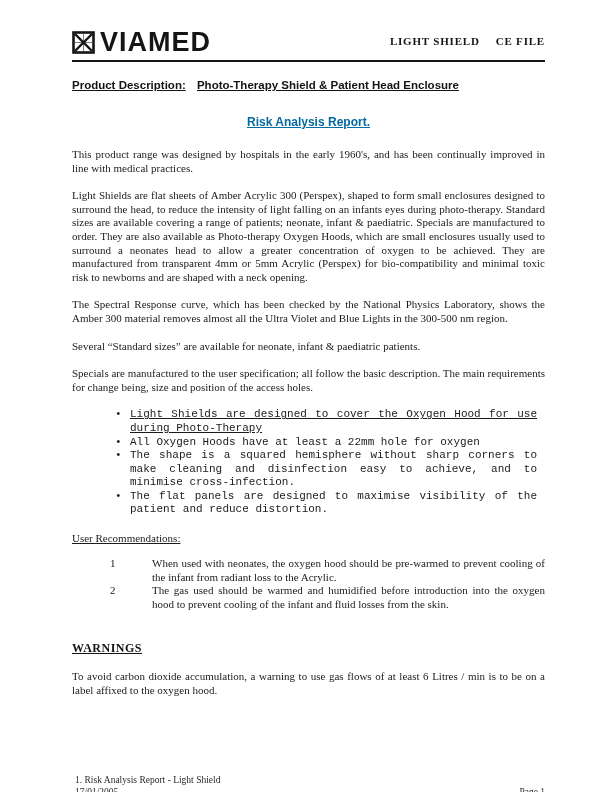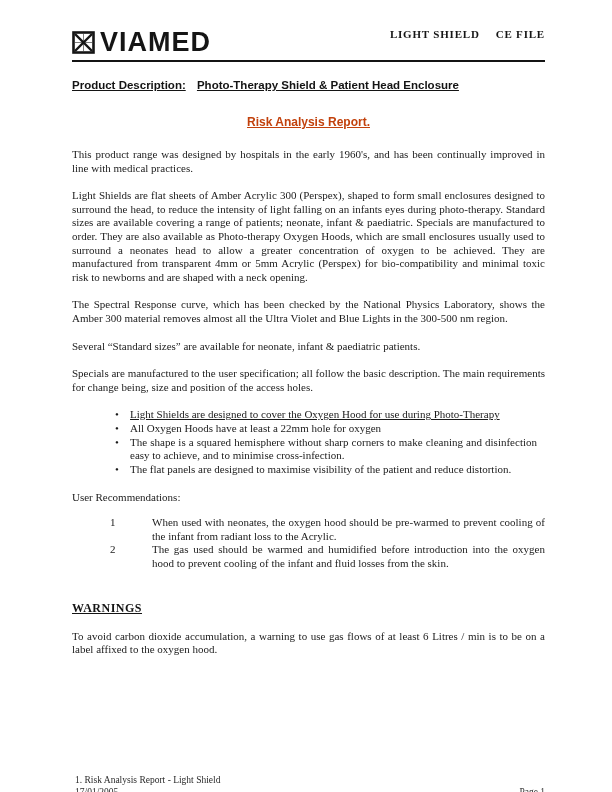--- a/index.html
+++ b/index.html
@@ -10,21 +10,21 @@
     color:#1b1b1b;
     position:relative;
     overflow:hidden;
   }
   .page {
     position:absolute; inset:0;
     padding:28px 67px 0 72px;
     box-sizing:border-box;
   }
   
-  .logo-row { display:flex; justify-content:space-between; align-items:flex-start; }
+  .logo-row { display:flex; justify-content:space-between; align-items:center; }
   .logo { display:flex; align-items:center; gap:5px; }
   .logo-icon { display:inline-block; line-height:0; }
   .logo-text {
     font-family:"Liberation Sans", sans-serif;
     font-weight:700; font-size:27px; line-height:28px;
     letter-spacing:1px; color:#151515;
     transform:scaleY(1.03); transform-origin:bottom left;
   }
   .header-right {
     font-weight:700; font-size:11px; letter-spacing:0.8px;
@@ -37,40 +37,40 @@
   .product-line {
     margin-top:17px;
     font-family:"Liberation Sans", sans-serif;
     font-weight:700; font-size:11.5px; color:#141414;
   }
   .product-line .label { text-decoration:underline; }
   .product-line .value { text-decoration:underline; margin-left:8px; }
   .report-title {
     margin-top:24px; text-align:center;
     font-family:"Liberation Sans", sans-serif;
-    font-weight:700; font-size:12px; color:#c2410c;
+    font-weight:700; font-size:12px; color:#0369a1;
   }
   .report-title span { text-decoration:underline; }
 
   
   .para {
     font-size:11px; line-height:13.6px;
     text-align:justify; margin:14px 0 0 0;
   }
   .para.first { margin-top:19px; }
 
-  ul.bullets { margin:14px 8px 0 0; padding:0; list-style:none; }
+  ul.bullets { margin:14px 8px 0 0; padding:0; list-style:none;font-family:Liberation Mono, monospace; }
   ul.bullets li {
     position:relative; margin-left:43px; padding-left:15px;
     font-size:11px; line-height:13.6px; text-align:justify;
   }
   ul.bullets li::before { content:"•"; position:absolute; left:0; top:0; }
   .u { text-decoration:underline; }
 
-  .rec-heading { margin-top:15px; font-size:11px; }
+  .rec-heading { margin-top:15px; font-size:11px; text-decoration:underline; }
   .rec-list { margin-top:13px; }
   .rec-item { display:flex; }
   .rec-num { flex:none; margin-left:38px; width:42px; font-size:11px; line-height:13.6px; }
   .rec-text { flex:1; font-size:11px; line-height:13.6px; text-align:justify; }
 
   .warnings-heading {
     margin-top:30px; font-size:12px; font-weight:700;
     text-decoration:underline; letter-spacing:0.5px; color:#141414;
   }
 

